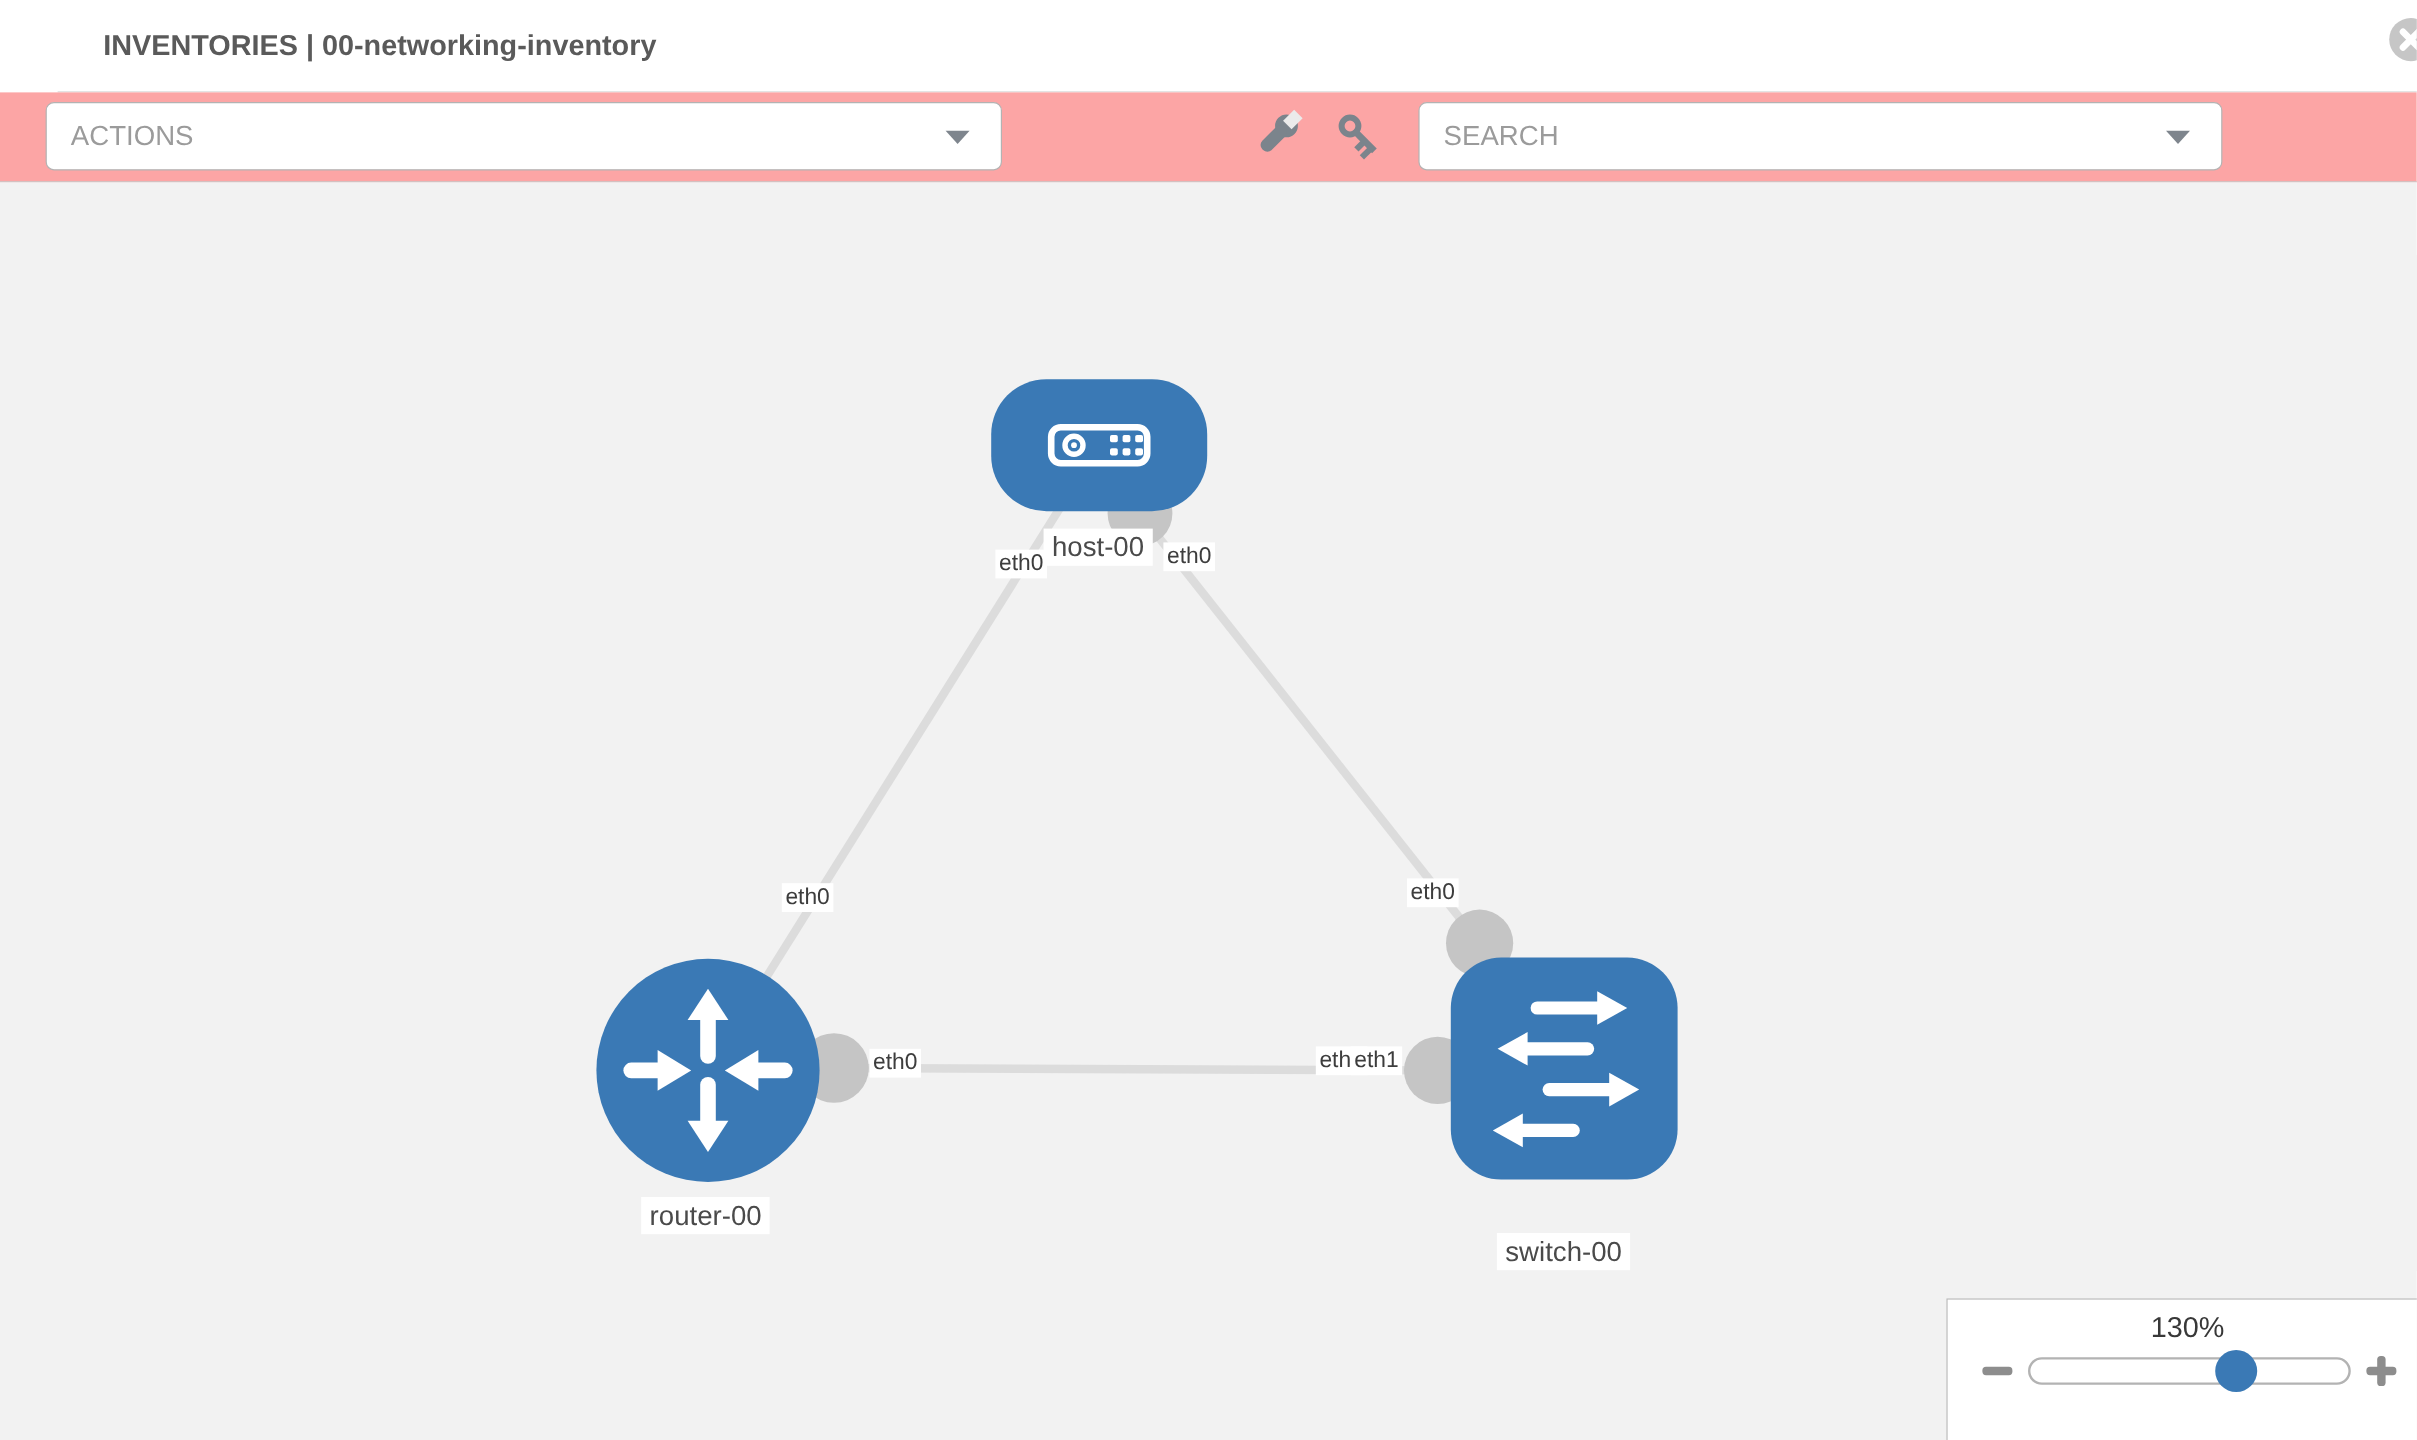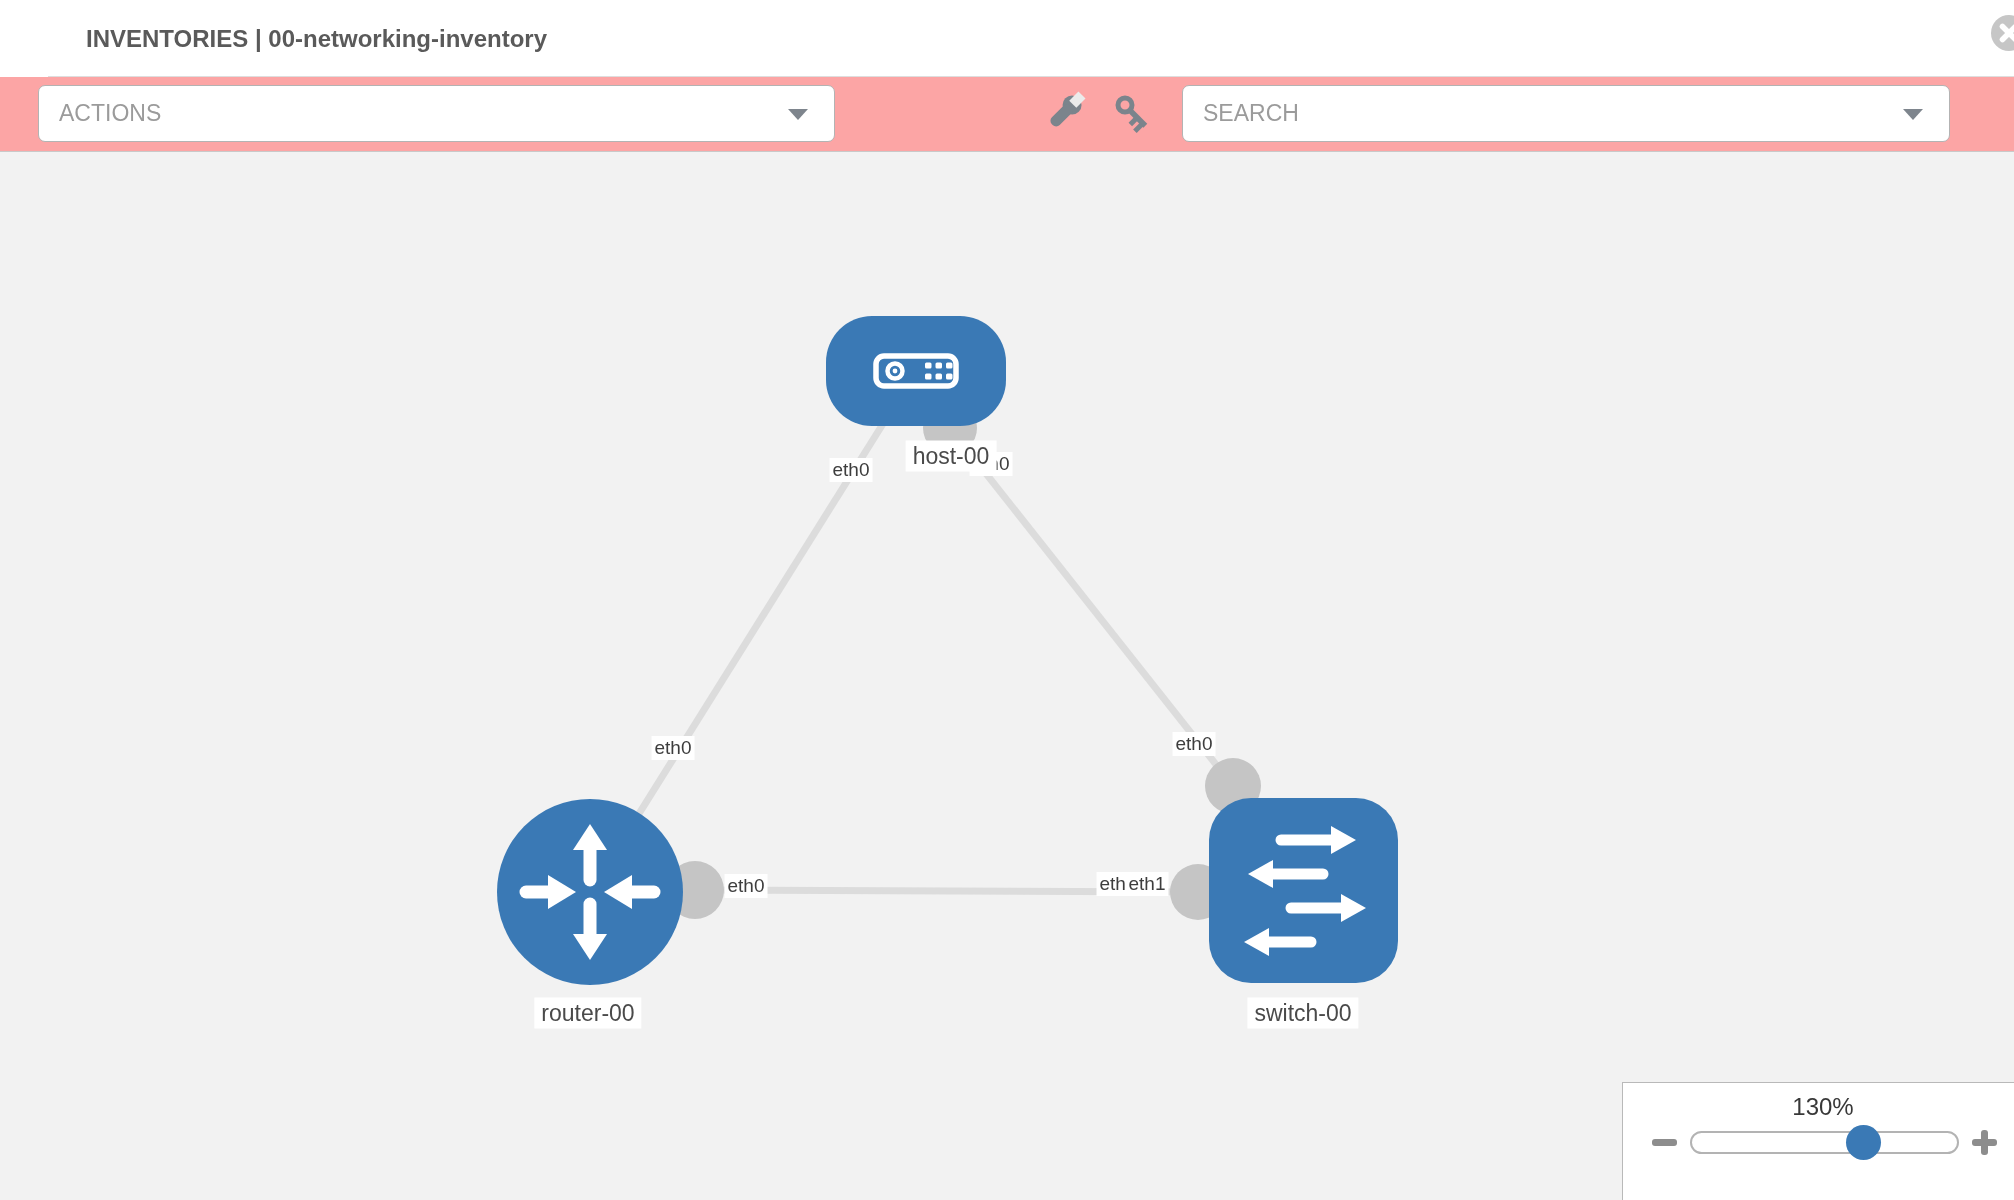--- a/index.html
+++ b/index.html
@@ -14,21 +14,21 @@
   .page-title{position:absolute;left:38px;top:0;line-height:77px;font-size:24px;
               font-weight:bold;color:#5a5a5a;white-space:nowrap;}
   .close-btn{position:absolute;right:34px;top:14px;width:38px;height:38px;cursor:pointer;}
   
   .toolbar{position:absolute;left:0;top:77px;width:2014px;height:75px;background:#fca5a5;
            border-bottom:1px solid #c9c9c9;box-sizing:border-box;}
   .select{position:absolute;top:8px;height:57px;background:#fff;border:1px solid #b3b3b3;
           border-radius:7px;font-size:23px;color:#9b9b9b;line-height:55px;
           padding-left:20px;box-sizing:border-box;cursor:pointer;}
   .select-actions{left:38px;width:797px;}
-  .select-search{left:1182px;width:768px;}
+  .select-search{left:1182px;width:670px;}
   .caret{position:absolute;right:26px;top:50%;margin-top:-5px;width:0;height:0;
          border-left:10px solid transparent;border-right:10px solid transparent;
          border-top:11px solid #7e858d;}
   .tool-icon{position:absolute;top:13px;width:46px;height:46px;cursor:pointer;}
   .tool-wrench{left:1042px;}
   .tool-key{left:1110px;}
   
   .canvas{position:absolute;left:0;top:152px;width:2014px;height:1048px;
           background:var(--canvas-bg,#f2f2f2);}
   .canvas svg.topo{position:absolute;left:0;top:0;}
@@ -158,23 +158,23 @@
   </svg>
 
   <div class="eth-label" style="left:851px;top:318px;">eth0</div>
   <div class="eth-label" style="left:991px;top:312px;">eth0</div>
   <div class="eth-label" style="left:673px;top:596px;">eth0</div>
   <div class="eth-label" style="left:746px;top:734px;">eth0</div>
   <div class="eth-label" style="left:1194px;top:592px;">eth0</div>
   <div class="eth-label z1" style="left:1118px;top:732px;">eth0</div>
   <div class="eth-label z2" style="left:1147px;top:732px;">eth1</div>
 
-  <div class="node-label" style="left:915px;top:304px;margin-left:36px;">host-00</div>
+  <div class="node-label" style="left:915px;top:304px;">host-00</div>
   <div class="node-label" style="left:588px;top:861px;">router-00</div>
-  <div class="node-label" style="left:1303px;top:861px;text-align:center;">switch-00</div>
+  <div class="node-label" style="left:1303px;top:891px;text-align:center;">switch-00</div>
 </div>
 
 <div class="zoom-panel">
   <div class="zoom-value">130%</div>
   <div class="zoom-minus"></div>
   <div class="zoom-track"></div>
   <div class="zoom-handle"></div>
   <div class="zoom-plus">
       <span class="h"></span>
       <span class="v"></span>

